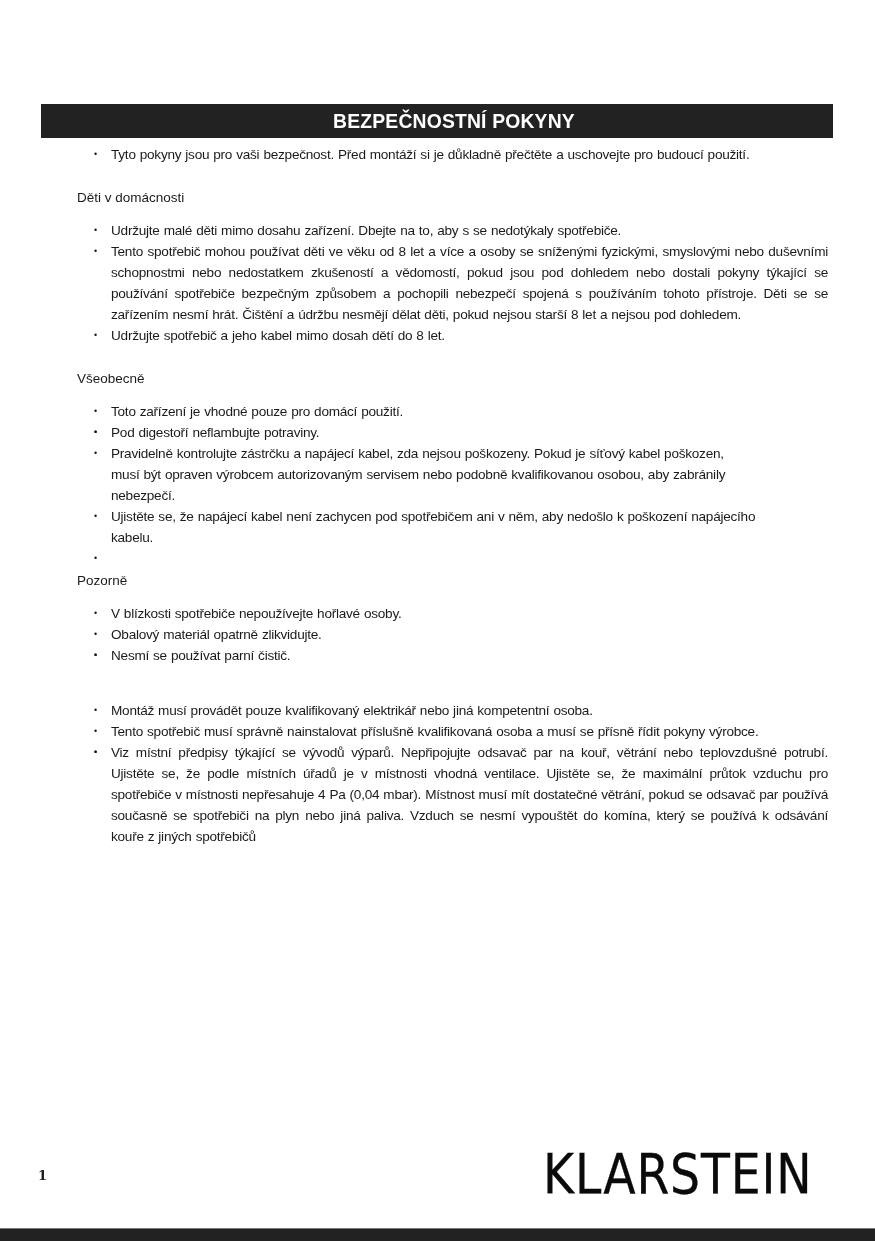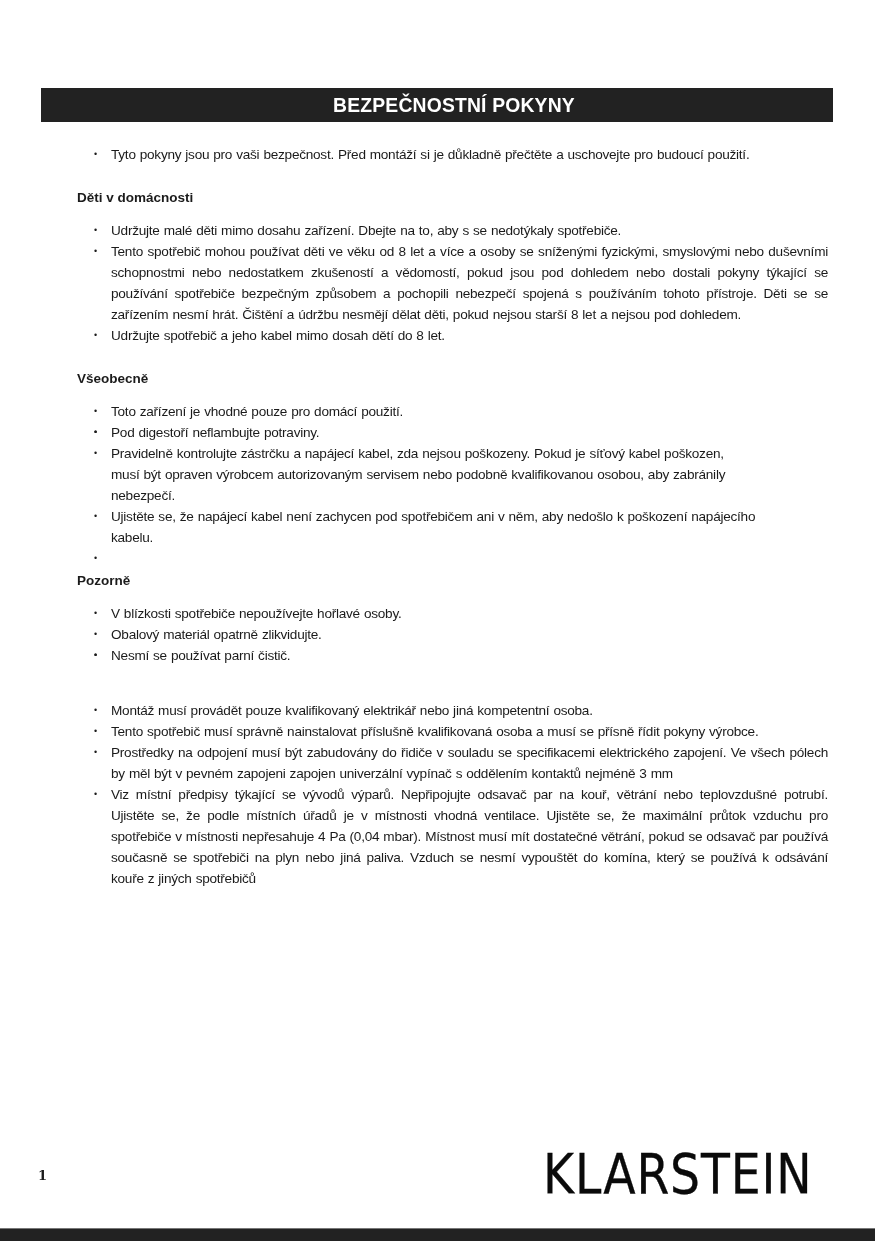--- a/index.html
+++ b/index.html
@@ -11,21 +11,21 @@
       width: 875px;
       height: 1241px;
       position: relative;
       overflow: hidden;
       font-family: "Liberation Sans", sans-serif;
       color: #1b1b1b;
     }
     .title-bar {
       position: absolute;
       left: 41px;
-      top: 88px;
+      top: 104px;
       width: 792px;
       height: 34px;
       background: #222222;
       display: flex;
       align-items: center;
       justify-content: center;
     }
     .title-bar h1 {
       margin: 0;
       color: #ffffff;
@@ -38,21 +38,21 @@
     }
     .content {
       position: absolute;
       left: 77px;
       top: 144px;
       width: 751px;
     }
     .section-heading {
       margin: 0;
       font-size: 13.5px;
-      font-weight: bold;
+      font-weight: normal;
       line-height: 21px;
       height: 21px;
     }
     ul.bullets {
       list-style: none;
       margin: 0;
       padding: 0;
     }
     ul.bullets li {
       position: relative;
@@ -153,20 +153,20 @@
     <li><span class="bullet">•</span><span>Obalový materiál opatrně zlikvidujte.</span></li>
     <li><span class="bullet">•</span></li>
     <li><span class="bullet">•</span><span>Nesmí se používat parní čistič.</span></li>
   </ul>
 
   <div class="gap-before-heading"></div>
   <div class="gap-after-heading"></div>
   <ul class="bullets">
     <li><span class="bullet">•</span><span>Montáž musí provádět pouze kvalifikovaný elektrikář nebo jiná kompetentní osoba.</span></li>
     <li class="justify"><span class="bullet">•</span><span>Tento spotřebič musí správně nainstalovat příslušně kvalifikovaná osoba a musí se přísně řídit pokyny výrobce.</span></li>
-    <li class="justify"><span class="bullet">•</span><span>Prostředky na odpojení musí být zabudovány do řidiče v souladu se specifikacemi elektrického zapojení. Ve všech pólech by měl být v pevném zapojeni zapojen univerzální vypínač s oddělením kontaktů nejméně 3 mm</span></li>
+    <li class="justify"><span class="bullet">•</span></li>
     <li class="justify"><span class="bullet">•</span><span>Viz místní předpisy týkající se vývodů výparů. Nepřipojujte odsavač par na kouř, větrání nebo teplovzdušné potrubí. Ujistěte se, že podle místních úřadů je v místnosti vhodná ventilace. Ujistěte se, že maximální průtok vzduchu pro spotřebiče v místnosti nepřesahuje 4 Pa (0,04 mbar). Místnost musí mít dostatečné větrání, pokud se odsavač par používá současně se spotřebiči na plyn nebo jiná paliva. Vzduch se nesmí vypouštět do komína, který se používá k odsávání kouře z jiných spotřebičů</span></li>
   </ul>
 </div>
 
 <div class="page-number">1</div>
 <div class="logo">KLARSTEIN</div>
 <div class="bottom-bar"></div>
 
 </body></html>

